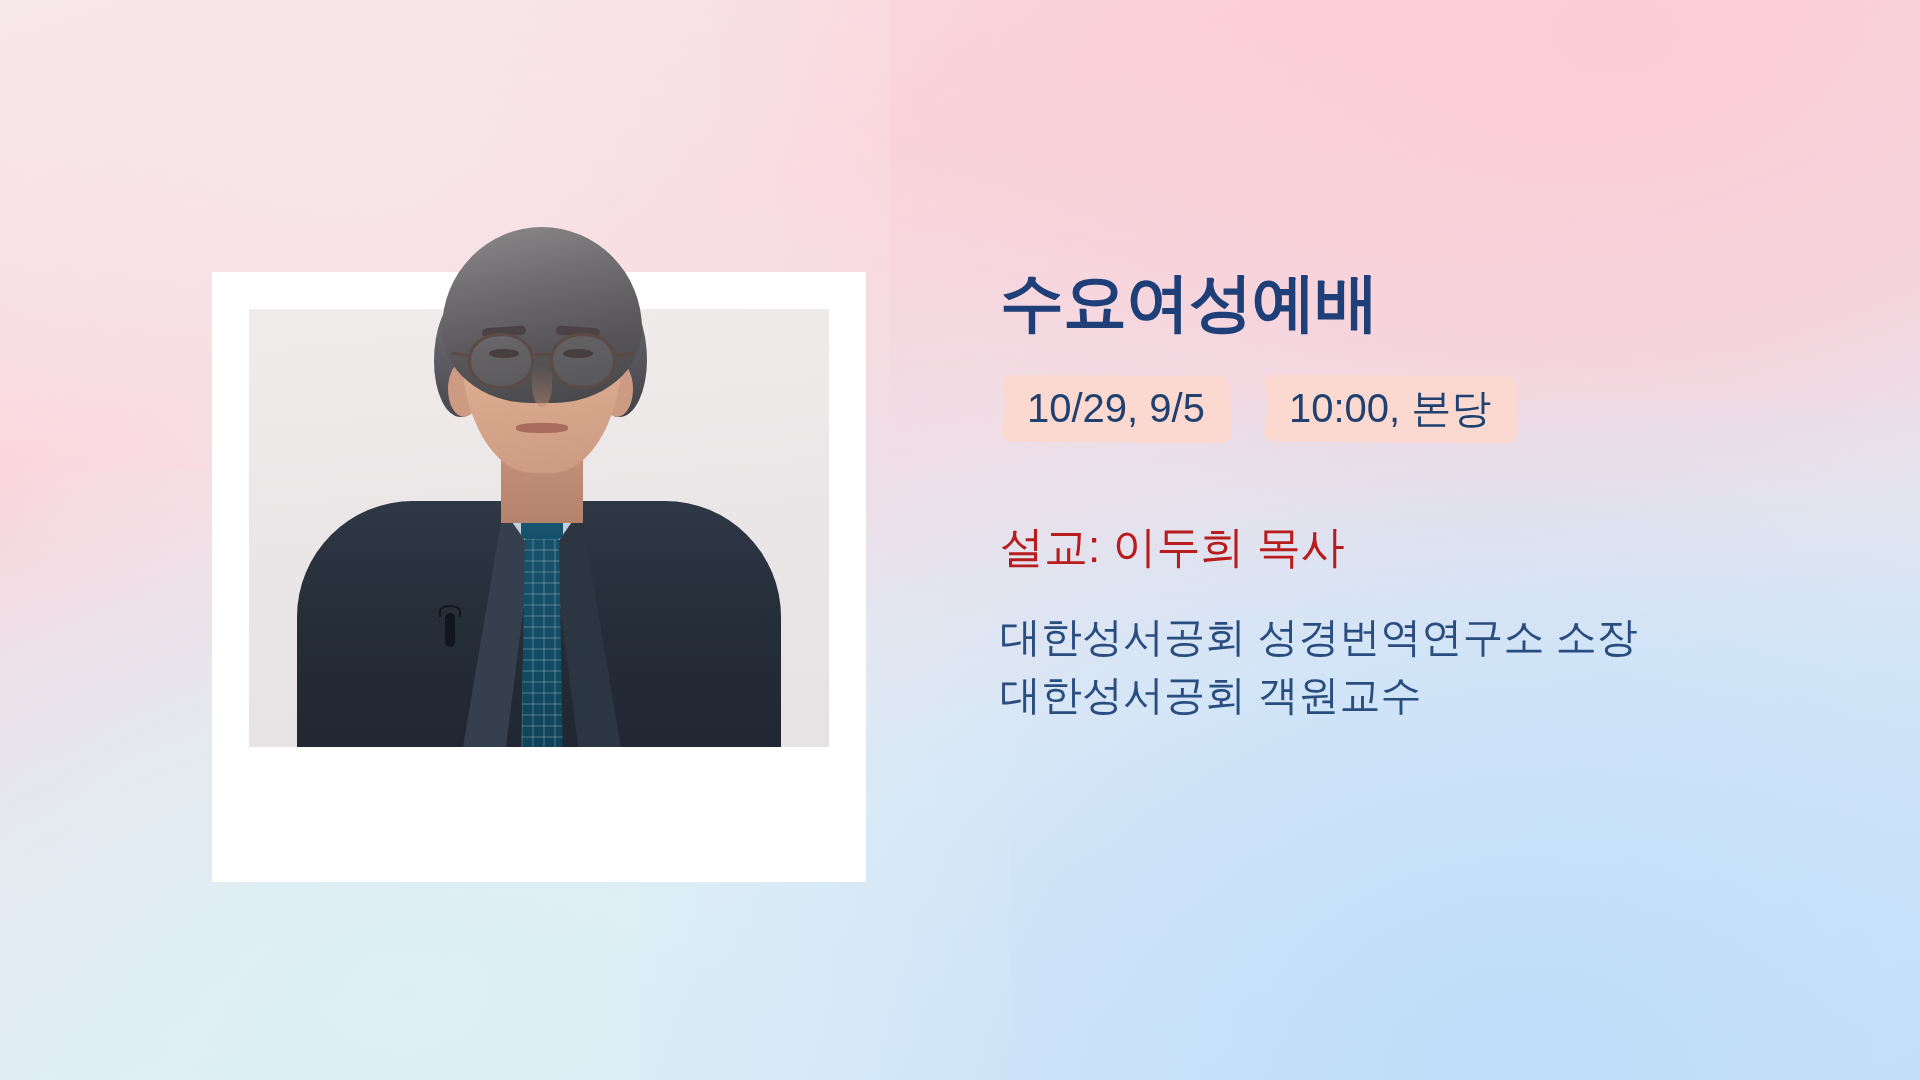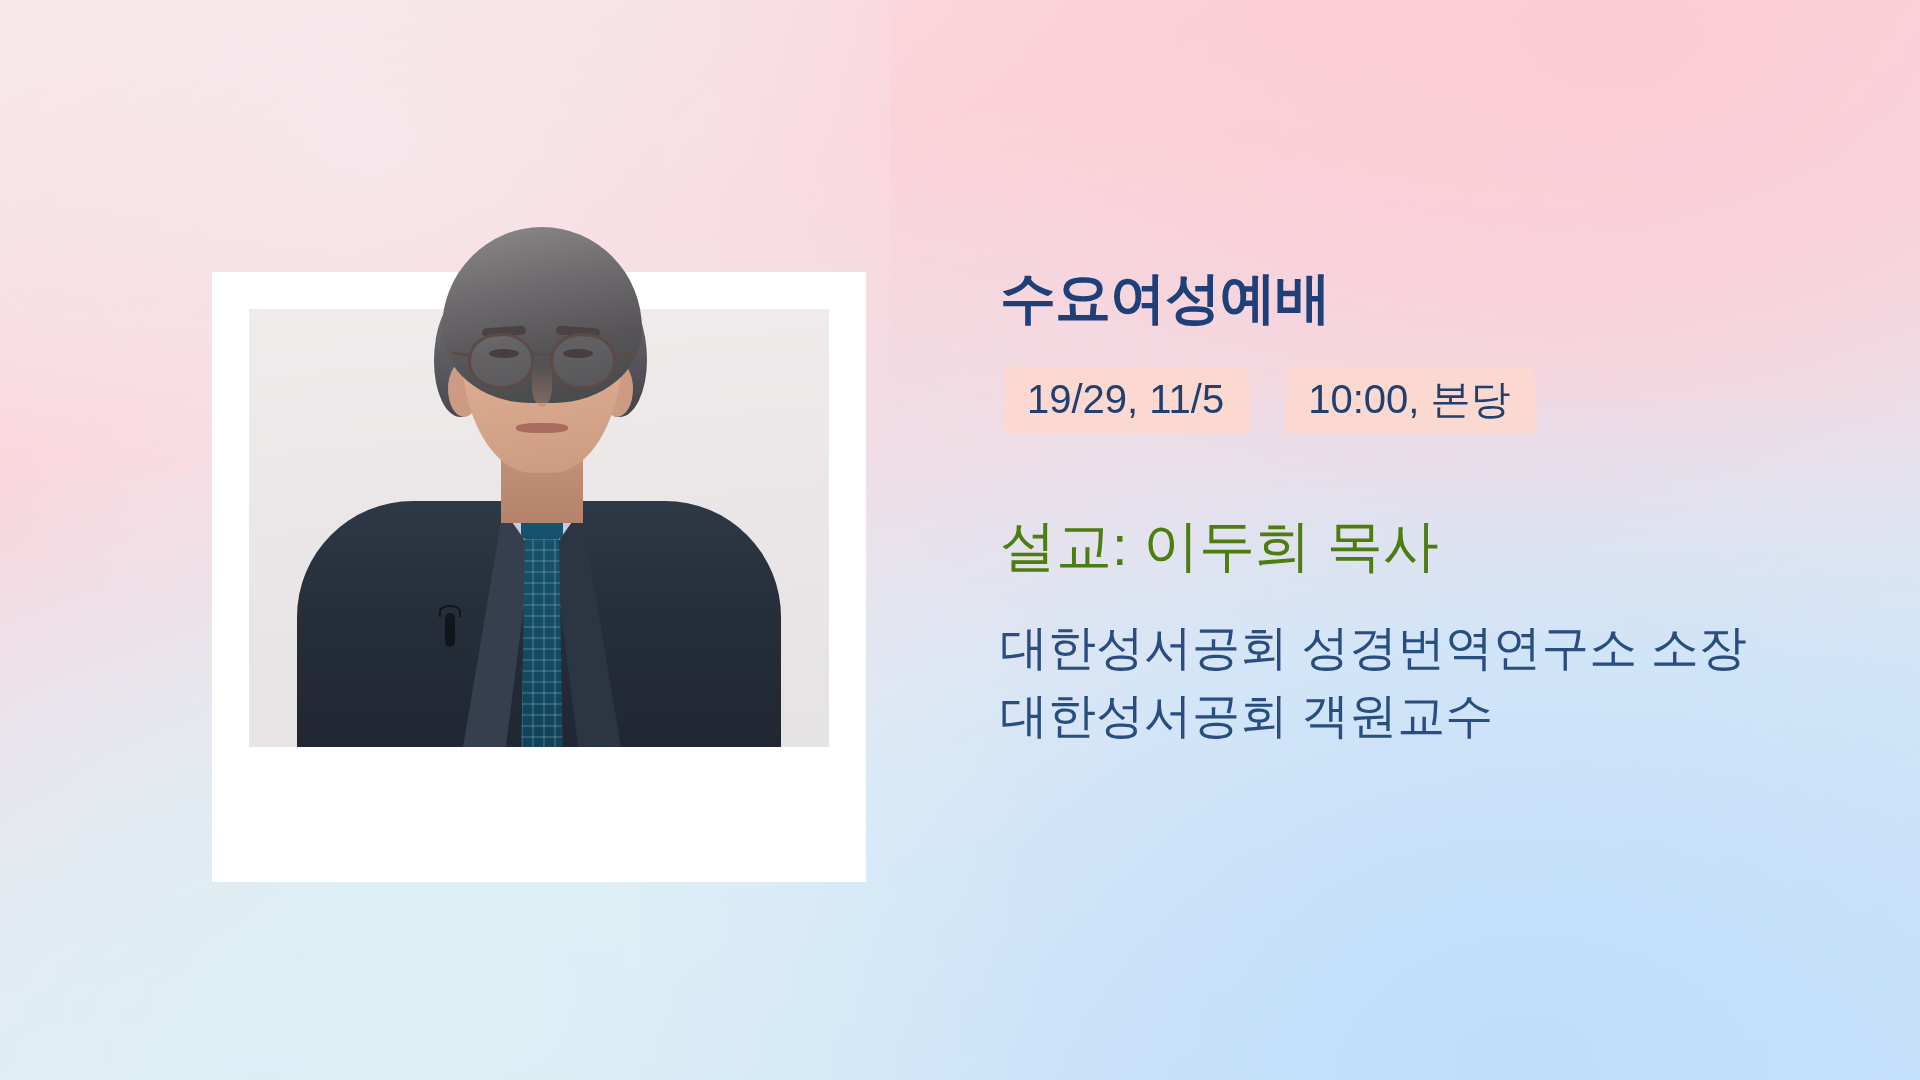--- a/index.html
+++ b/index.html
@@ -257,21 +257,21 @@
   }
 
   
   #content {
     position:absolute;
     left:1000px; top:268px;
     width:830px;
   }
 
   #title {
-    font-size:56px;
+    font-size:64px;
     font-weight:bold;
     color:#1e3f77;
     letter-spacing:-1px;
     line-height:1.08;
     white-space:nowrap;
   }
 
   #badges {
     display:flex;
     align-items:center;
@@ -295,29 +295,29 @@
     z-index:0;
     clip-path:polygon(
       1.4% 6%, 3.2% 0%, 97% 1.5%, 99% 12%,
       100% 88%, 96.5% 100%, 3% 98%, 0.6% 86%, 2.2% 48%
     );
   }
   .badge span { position:relative; z-index:1; }
 
   #speaker {
     margin-top:78px;
-    font-size:56px;
-    color:#4d7c0f;
+    font-size:44px;
+    color:#b91c1c;
     line-height:1.2;
     white-space:nowrap;
   }
 
   #credentials {
     margin-top:34px;
-    font-size:48px;
+    font-size:41px;
     color:#2a4d80;
     line-height:1.42;
   }
   #credentials div { white-space:nowrap; }
 </style>
 </head>
 <body>
 
 <div id="poster">
 
@@ -367,21 +367,21 @@
     </div>
     <div id="polaroid-caption"></div>
   </div>
 
   <div id="content">
 
     <div id="title">수요여성예배</div>
 
     <div id="badges">
       <div class="badge">
-        <span>19/29, 11/5</span>
+        <span>10/29, 9/5</span>
       </div>
       <div class="badge">
         <span>10:00, 본당</span>
       </div>
     </div>
 
     <div id="speaker">설교: 이두희 목사</div>
 
     <div id="credentials">
       <div>대한성서공회 성경번역연구소 소장</div>

